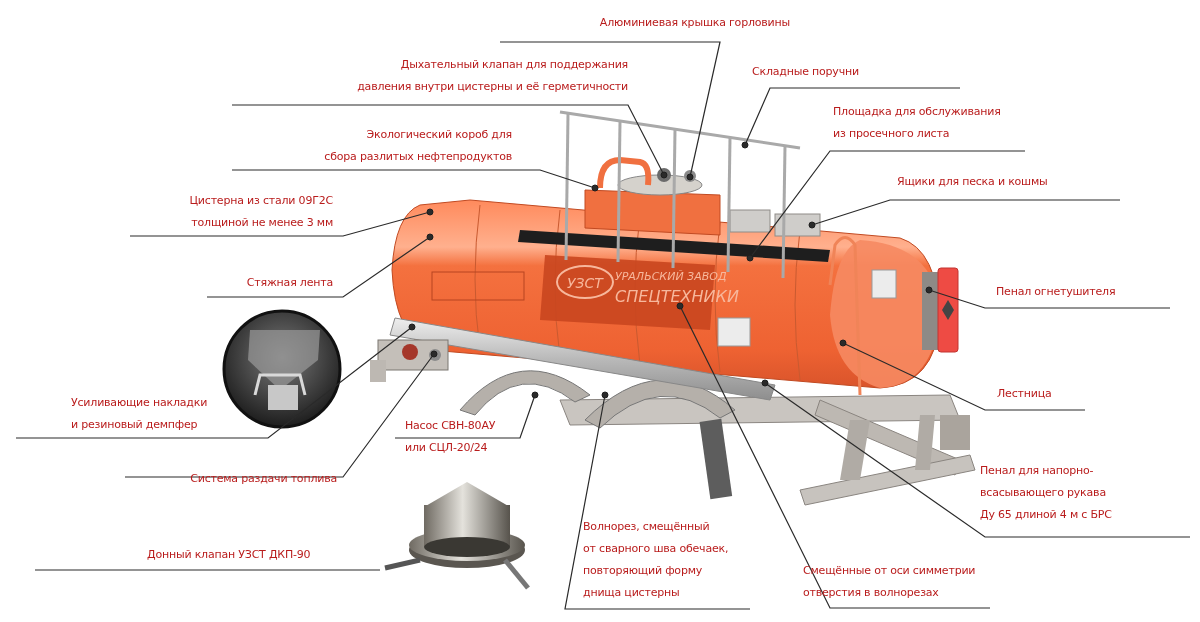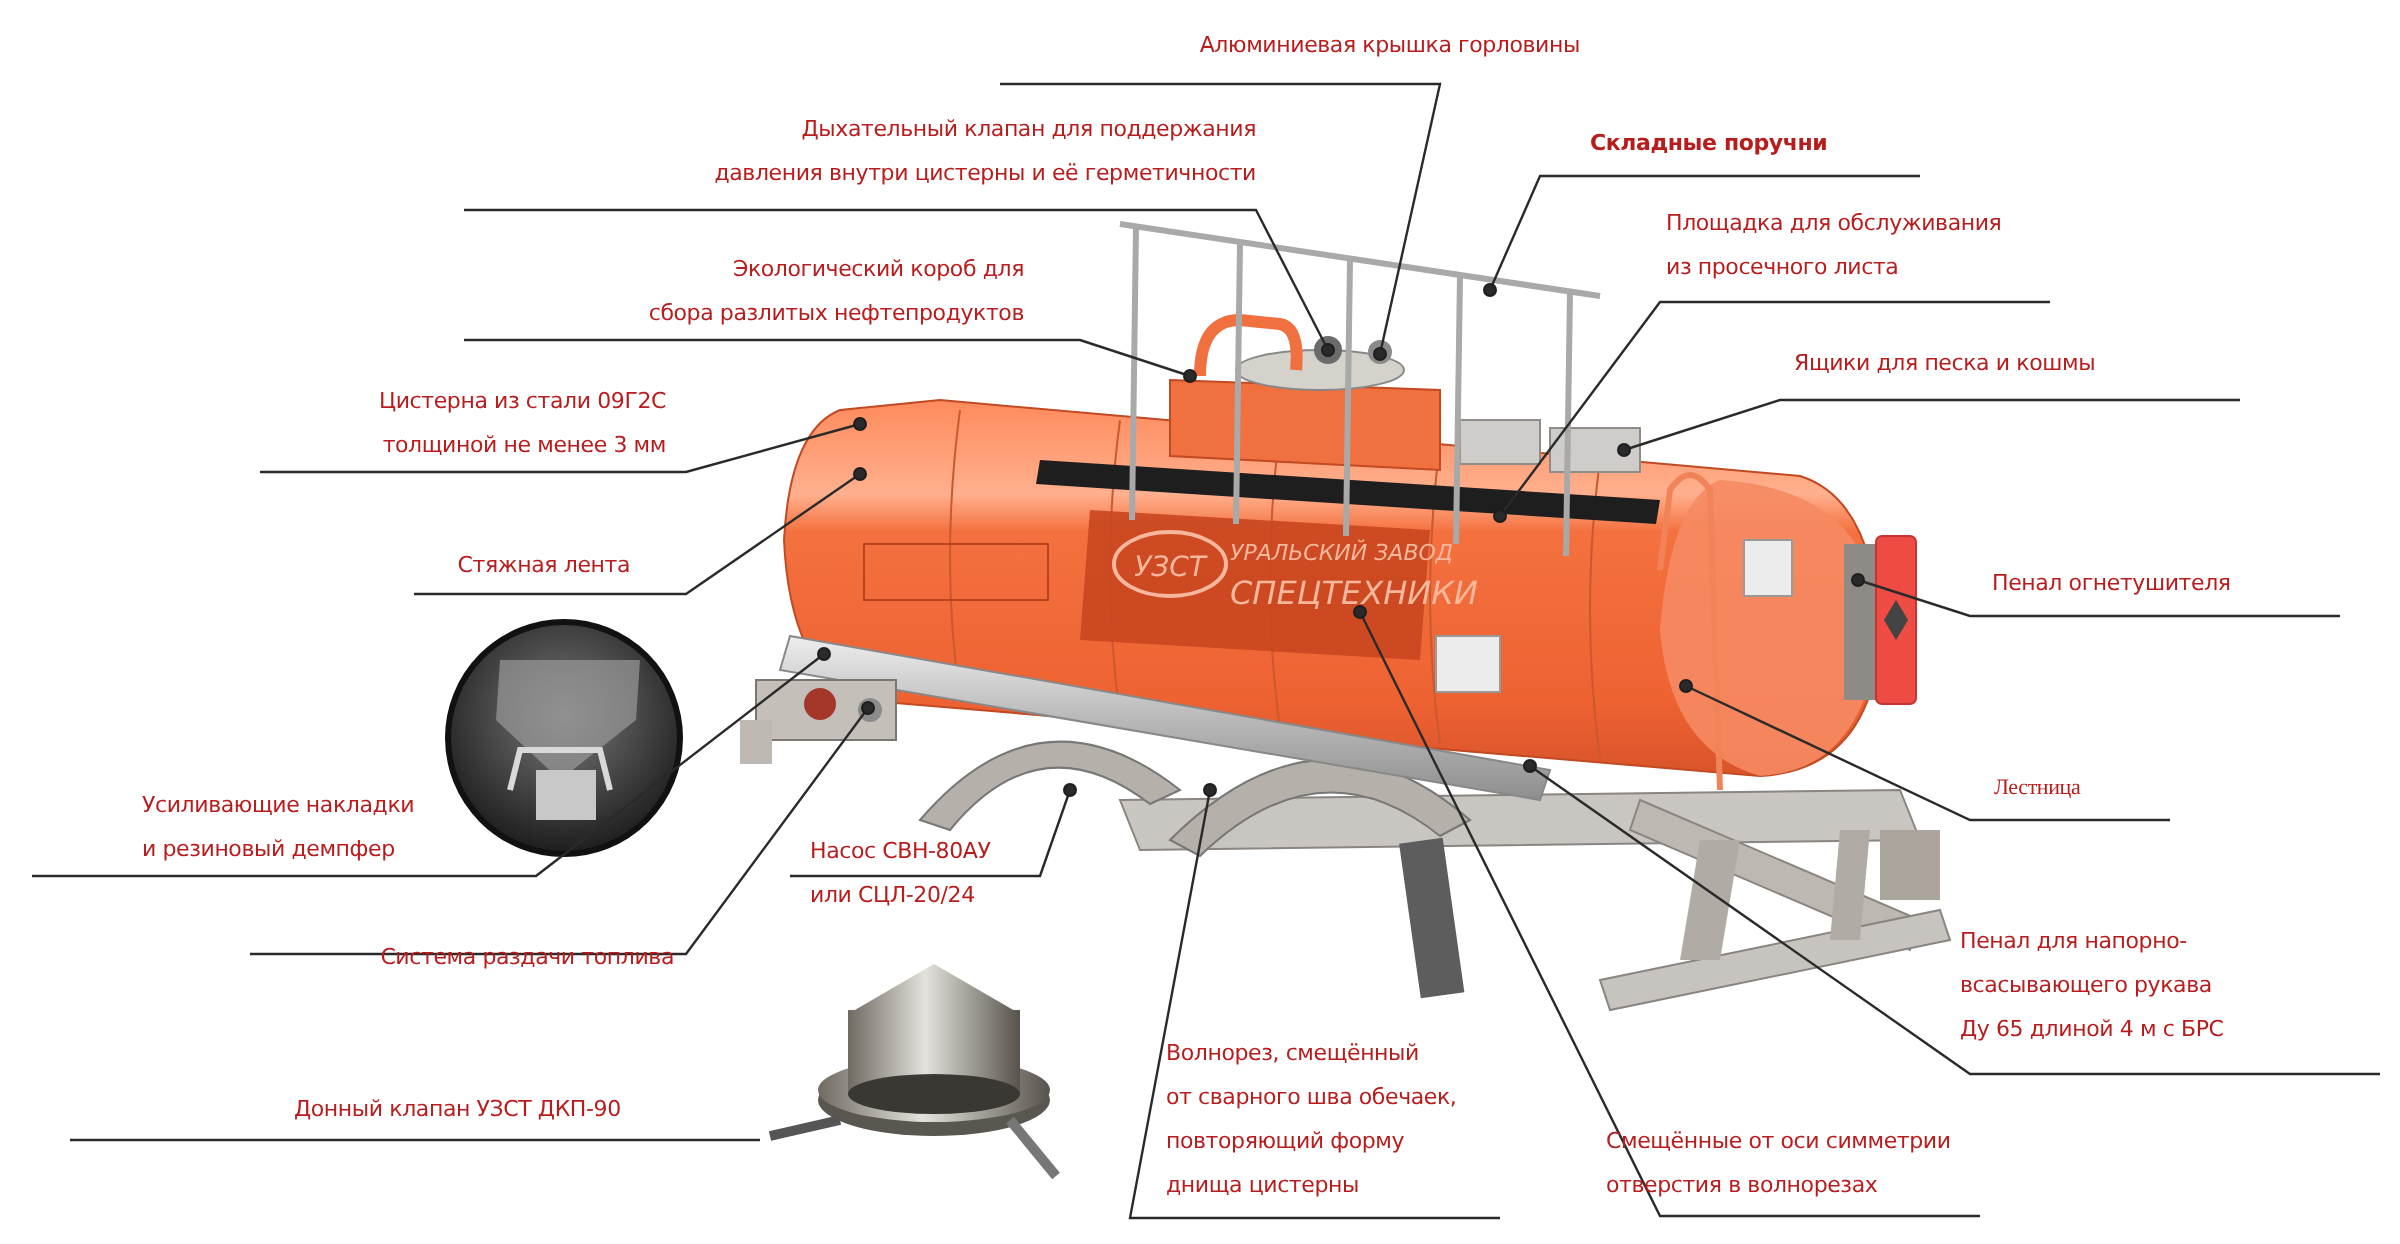--- a/index.html
+++ b/index.html
@@ -204,21 +204,21 @@
   <div class="label r" style="left:200px;top:124px;width:312px;">
     <span>Экологический короб для</span>
     <span>сбора разлитых нефтепродуктов</span>
   </div>
 
   <div class="label r" style="left:100px;top:190px;width:233px;">
     <span>Цистерна из стали 09Г2С</span>
     <span>толщиной не менее 3 мм</span>
   </div>
 
-  <div class="label r" style="left:132px;top:272px;width:183px;">
+  <div class="label r" style="left:150px;top:272px;width:183px;">
     <span>Стяжная лента</span>
   </div>
 
   <div class="label l" style="left:27px;top:392px;margin-left:44px;">
     <span>Усиливающие накладки</span>
     <span>и резиновый демпфер</span>
   </div>
 
   <div class="label r" style="left:100px;top:468px;width:237px;">
     <span>Система раздачи топлива</span>
@@ -226,38 +226,38 @@
 
   <div class="label l" style="left:405px;top:415px;">
     <span>Насос СВН-80АУ</span>
     <span>или СЦЛ-20/24</span>
   </div>
 
   <div class="label l" style="left:147px;top:544px;">
     <span>Донный клапан УЗСТ ДКП-90</span>
   </div>
 
-  <div class="label l" style="left:795px;top:61px;font-weight:bold;">
+  <div class="label l" style="left:752px;top:61px;">
     <span>Складные поручни</span>
   </div>
 
   <div class="label l" style="left:833px;top:101px;">
     <span>Площадка для обслуживания</span>
     <span>из просечного листа</span>
   </div>
 
   <div class="label l" style="left:897px;top:171px;">
     <span>Ящики для песка и кошмы</span>
   </div>
 
   <div class="label l" style="left:996px;top:281px;">
     <span>Пенал огнетушителя</span>
   </div>
 
-  <div class="label l" style="left:997px;top:383px;font-family:Liberation Serif, serif;">
+  <div class="label l" style="left:997px;top:383px;">
     <span>Лестница</span>
   </div>
 
   <div class="label r" style="left:980px;top:460px;width:192px;text-align:left;">
     <span>Пенал для напорно-</span>
     <span>всасывающего рукава</span>
     <span>Ду 65 длиной 4 м с БРС</span>
   </div>
 
   <div class="label l" style="left:803px;top:560px;">

